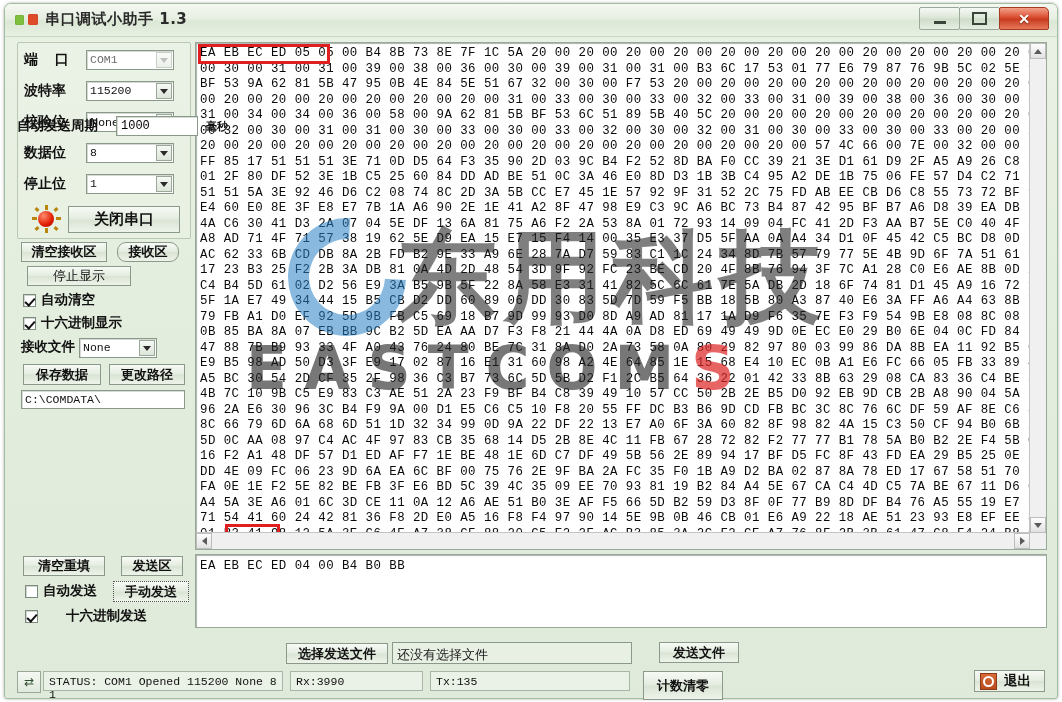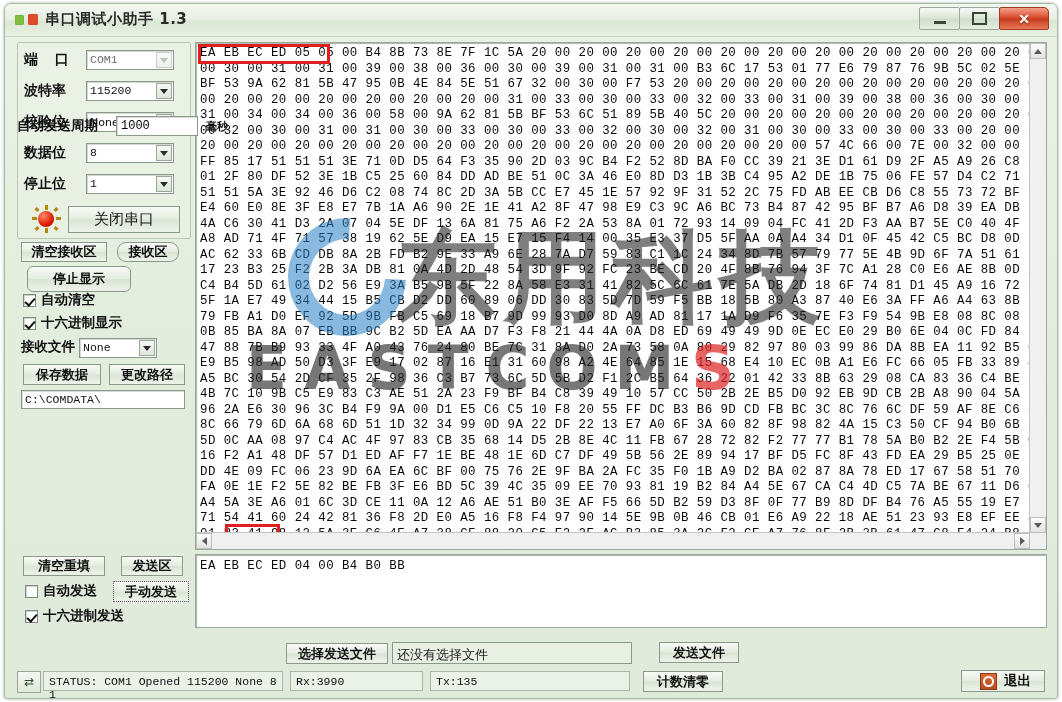--- a/index.html
+++ b/index.html
@@ -92,27 +92,27 @@
   .led{position:absolute;left:6px;top:6px;width:16px;height:16px;border-radius:50%;
     background:radial-gradient(circle at 35% 30%,#ff8a6e,#e01b00 60%,#990d00);}
   .ray{position:absolute;background:#b8860b;}
   .btn{
     border:1px solid #8a998a;
     background:linear-gradient(to bottom,#f7faf5,#e4ece0 48%,#d9e4d4 52%,#eef3ea);
     font-family:"DejaVu Sans", sans-serif;color:#111;
     display:flex;align-items:center;justify-content:center;
     box-sizing:border-box;cursor:default;
   }
-  .btn.big{font-size:15px;font-weight:normal;}
+  .btn.big{font-size:15px;font-weight:bold;}
   .closeserial{position:absolute;left:50px;top:163px;width:112px;height:27px;}
 
   .lp2{position:absolute;left:0;top:200px;width:172px;}
   .b-clear{position:absolute;left:4px;top:0;width:86px;height:20px;font-size:13px;font-weight:bold;}
   .b-recv{position:absolute;left:100px;top:0;width:62px;height:20px;font-size:13px;font-weight:bold;border-radius:9px;}
-  .b-stop{position:absolute;left:10px;top:24px;width:104px;height:26px;font-size:13px;font-weight:bold;border-radius:6px;}
+  .b-stop{position:absolute;left:10px;top:24px;width:104px;height:20px;font-size:13px;font-weight:normal;}
 
   .chk{position:absolute;display:flex;align-items:center;}
   .box{width:13px;height:13px;border:1px solid #7d8a7d;background:#fff;position:relative;box-sizing:border-box;
     box-shadow:inset 1px 1px 0 #cfd5cf;}
   .box.on:after{
     content:"";position:absolute;left:3px;top:1px;width:4px;height:8px;
     border:solid #111;border-width:0 2px 2px 0;transform:rotate(42deg);
   }
   .chk .t{margin-left:5px;font-family:"DejaVu Sans",sans-serif;font-size:13.5px;font-weight:bold;color:#111;}
 
@@ -217,24 +217,24 @@
   .statusbar{position:absolute;left:4px;top:632px;right:4px;height:24px;}
   .sb-icon{
     position:absolute;left:0;top:1px;width:22px;height:20px;
     border:1px solid #9aa89a;background:linear-gradient(to bottom,#f5f8f3,#e0e9dc);
     display:flex;align-items:center;justify-content:center;font-size:12px;color:#2f4f2f;
   }
   .sb-field{
     position:absolute;height:20px;border:1px solid #a9b5a7;background:#eaf1e6;box-sizing:border-box;
     font-family:"Liberation Mono",monospace;font-size:11.5px;color:#111;padding:3px 0 0 5px;
   }
-  .b-clearcnt{position:absolute;left:630px;top:633px;width:80px;height:21px;font-size:13px;font-weight:bold;}
+  .b-clearcnt{position:absolute;left:630px;top:633px;width:80px;height:29px;font-size:13px;font-weight:bold;}
   .b-exit{
-    position:absolute;right:4px;top:632px;width:84px;height:22px;
-    display:flex;align-items:center;justify-content:flex-start;padding-left:18px;font-size:13.5px;font-weight:bold;
+    position:absolute;right:4px;top:632px;width:71px;height:22px;
+    display:flex;align-items:center;justify-content:flex-start;padding-left:5px;font-size:13.5px;font-weight:bold;
   }
   .exiticon{width:15px;height:15px;background:linear-gradient(to bottom,#d96b3a,#b84c1e);
     border:1px solid #8d3a14;display:flex;align-items:center;justify-content:center;margin-right:7px;}
   .exiticon i{width:7px;height:7px;border:2px solid #fff;border-radius:50%;font-style:normal;}
 </style>
 </head>
 <body>
 
 <div class="window">
 
@@ -422,21 +422,21 @@
     </div>
 
     <div style="position:absolute;left:4px;top:516px;width:172px;height:80px;">
       <div class="btn b-refill">清空重填</div>
       <div class="btn b-sendzone">发送区</div>
       <div class="chk" style="left:8px;top:28px;">
         <span class="box"></span>
         <span class="t">自动发送</span>
       </div>
       <div class="btn b-manual">手动发送</div>
-      <div class="chk" style="left:8px;top:53px;">
+      <div class="chk" style="left:8px;top:53px;gap:23px;">
         <span class="box on"></span>
         <span class="t">十六进制发送</span>
       </div>
     </div>
 
     <div class="periodrow">
       <span class="t">自动发送周期</span>
       <span class="numbox">1000</span>
       <span class="unit">毫秒</span>
     </div>

